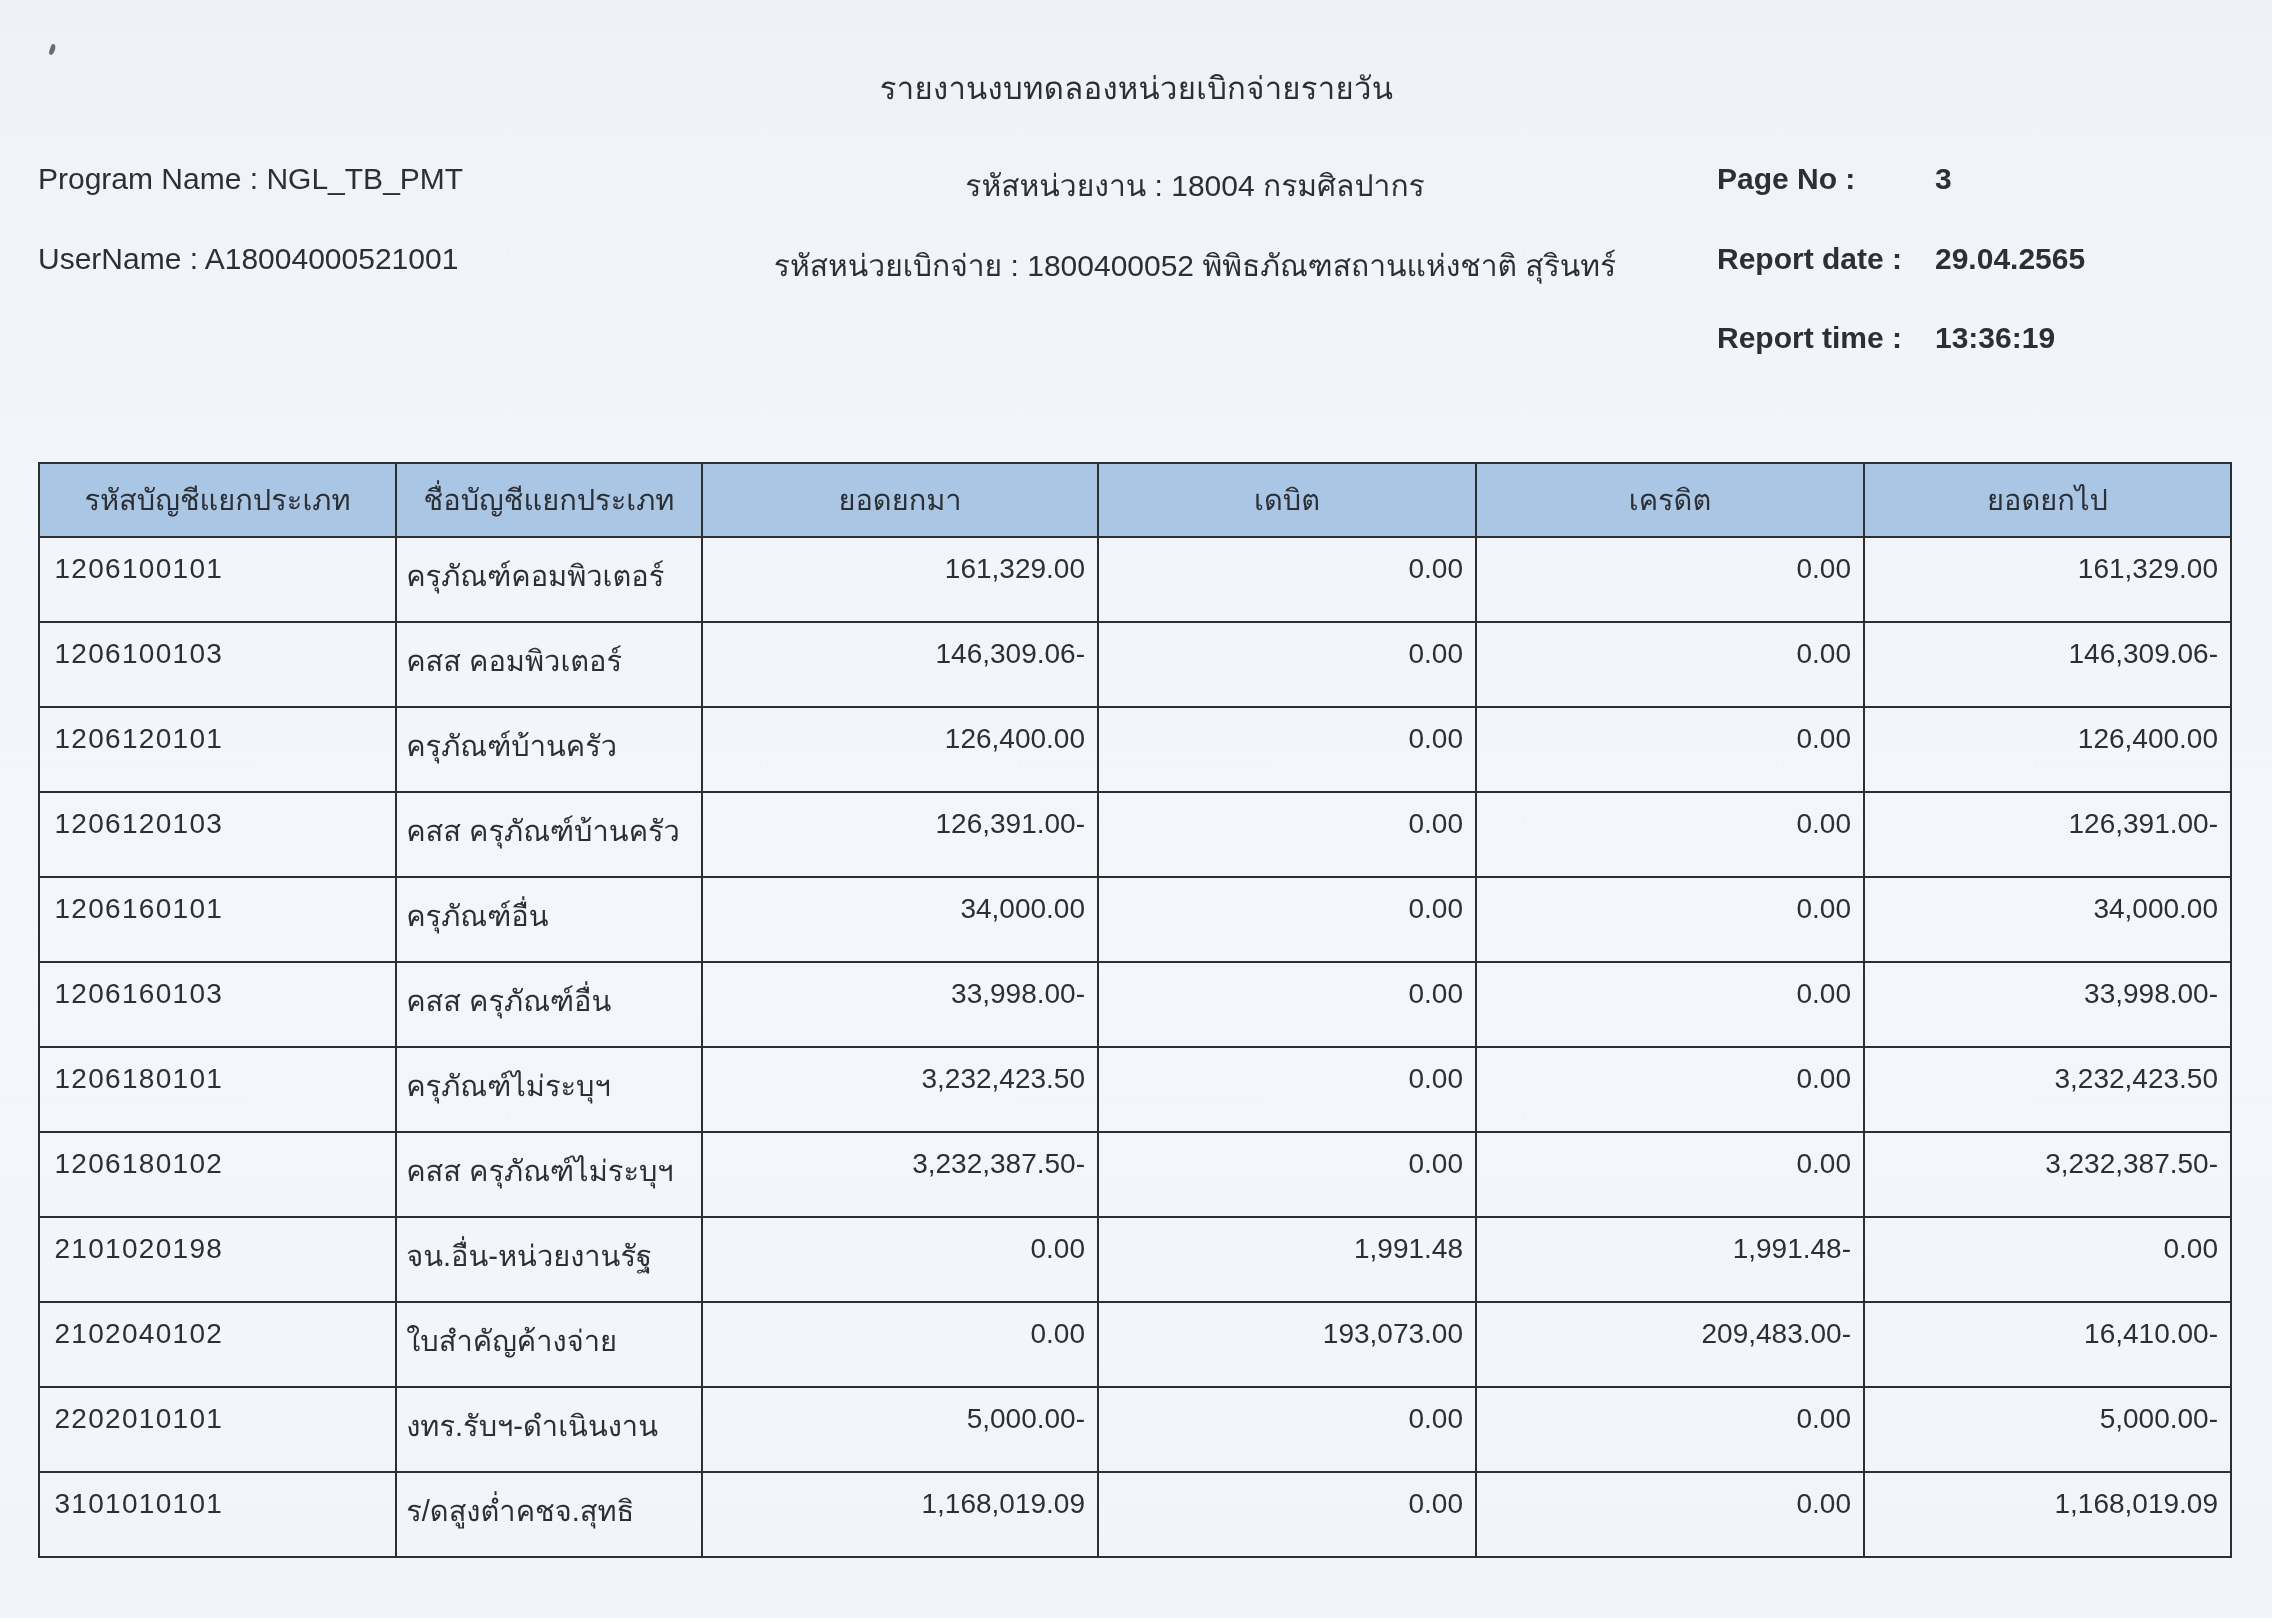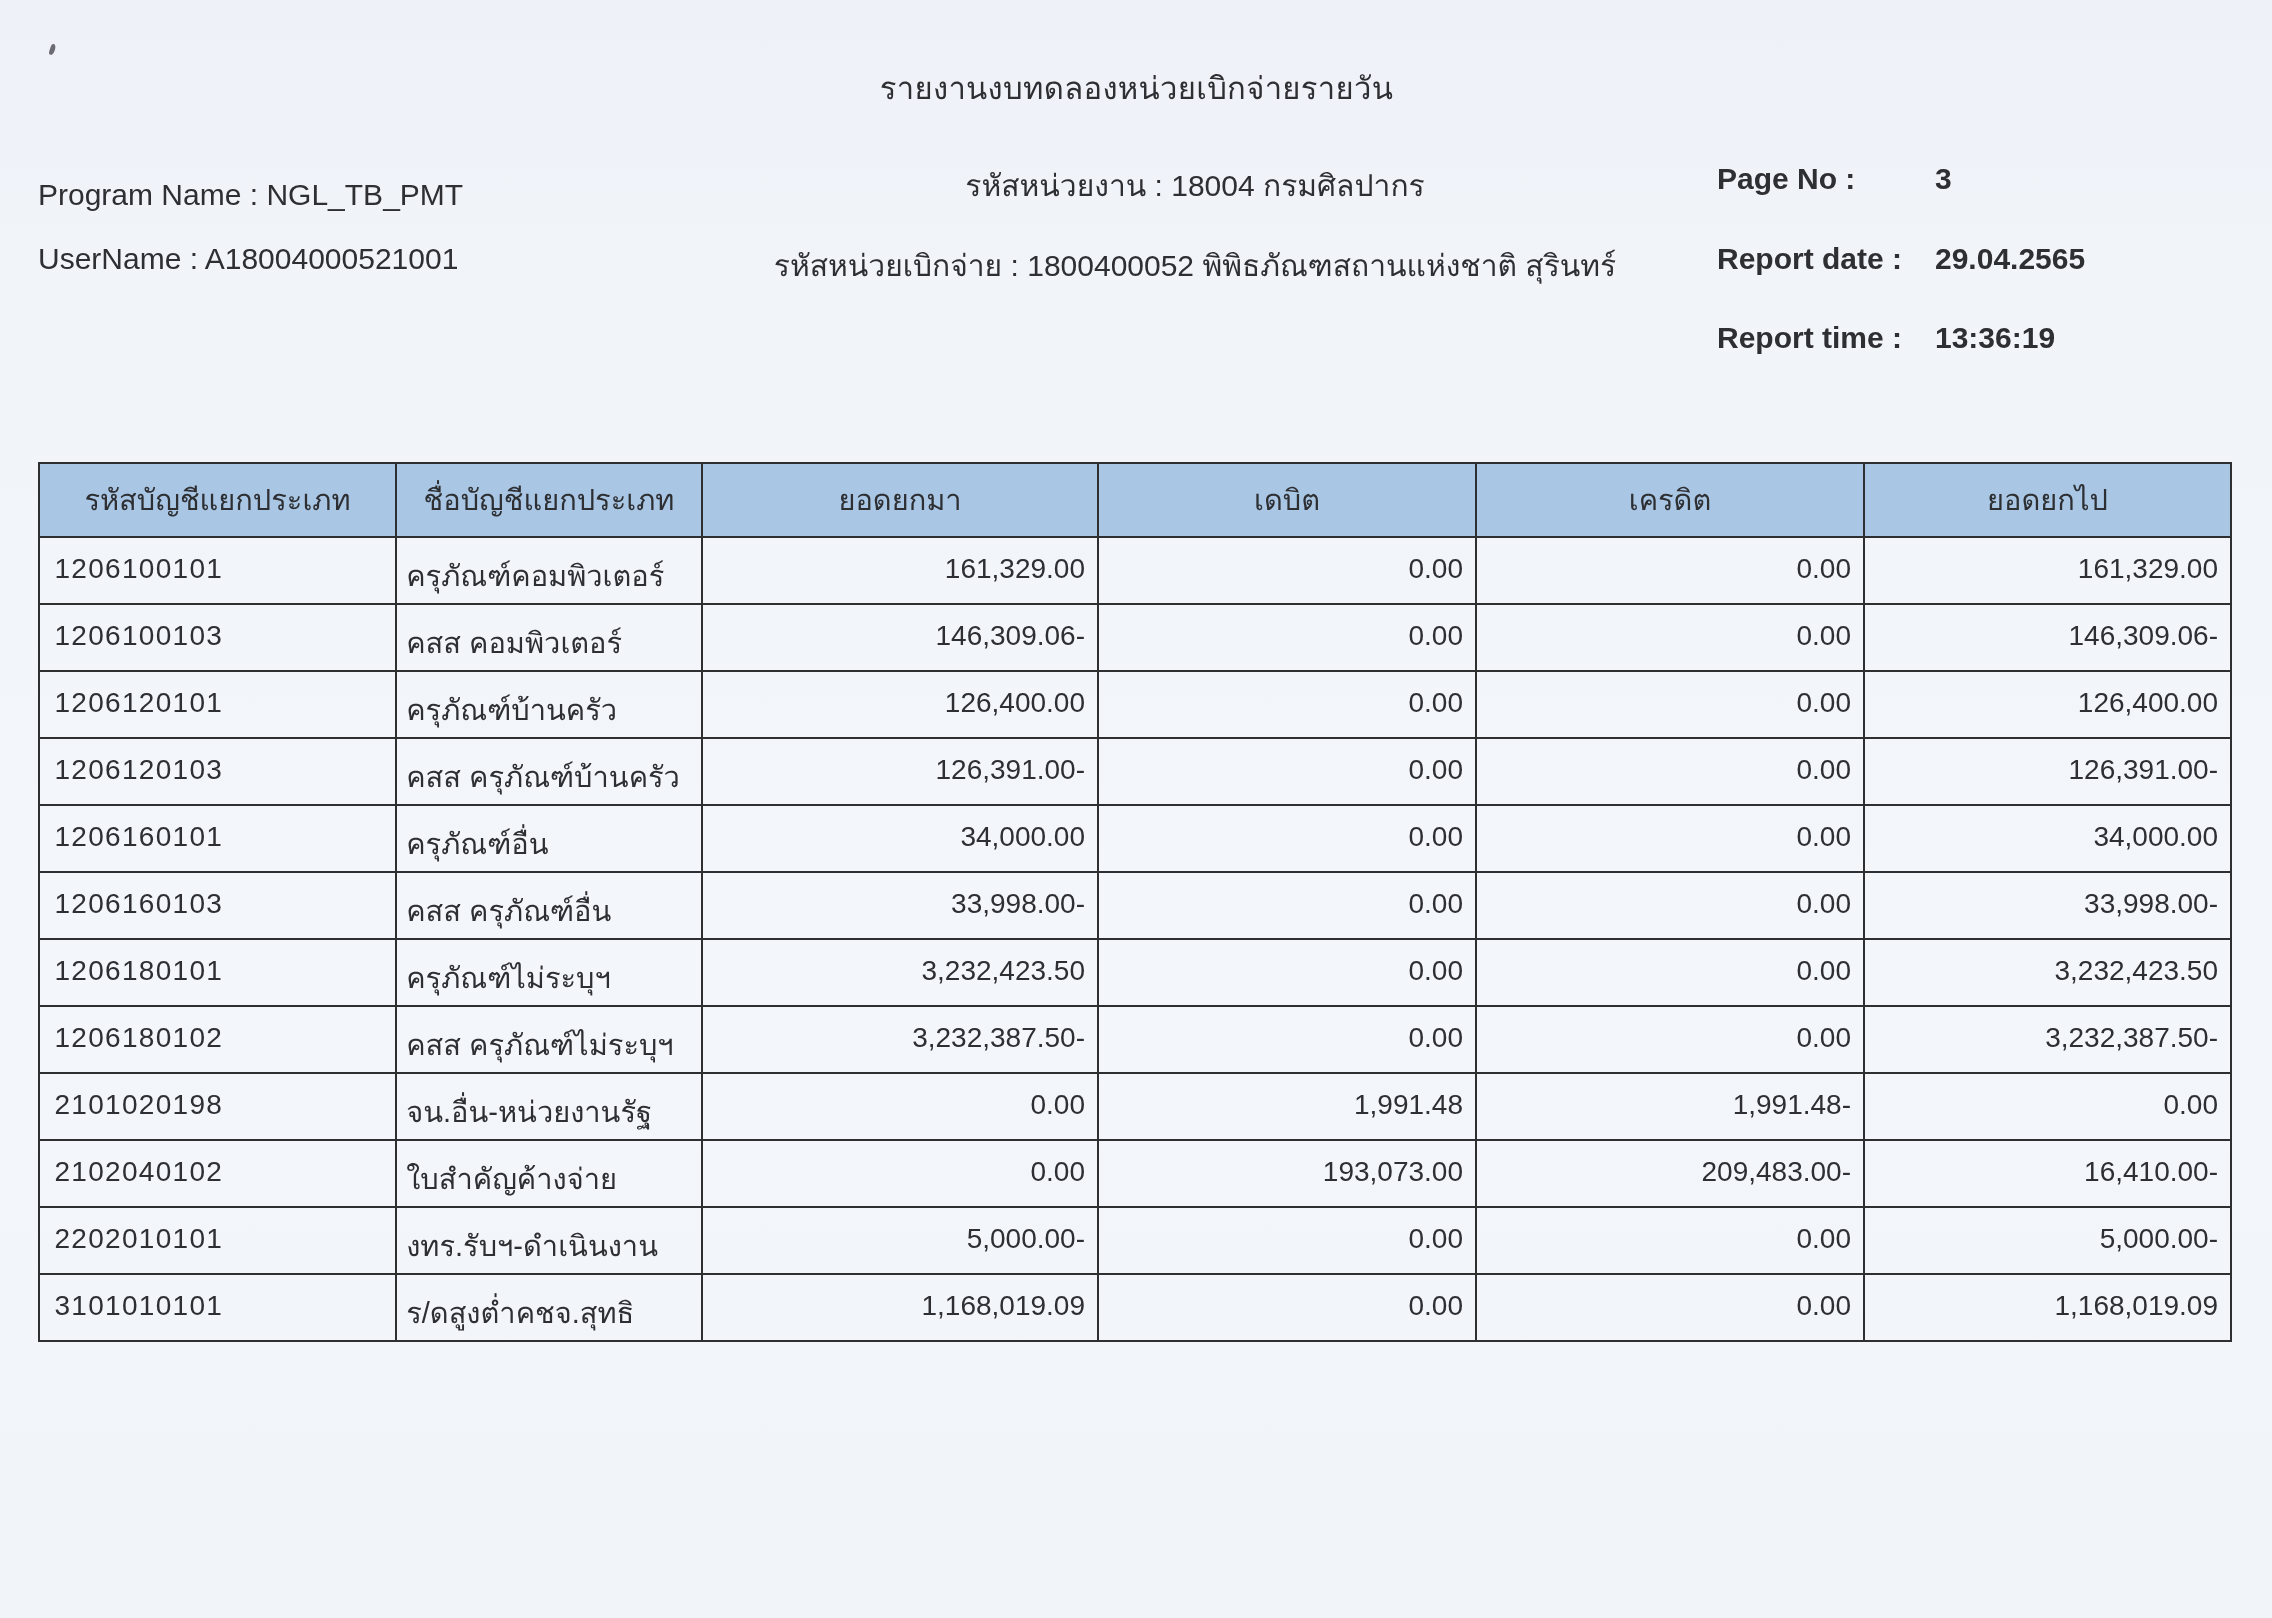--- a/index.html
+++ b/index.html
@@ -25,21 +25,21 @@
   
   .scan-speck{
     position:absolute;left:50px;top:44px;width:4.6px;height:10.6px;
     background:#4a4a52;border-radius:40% 60% 60% 40%;transform:rotate(18deg);opacity:.8;
   }
   .doc-title{
     position:absolute;top:63px;left:0;width:100%;
     text-align:center;font-size:31px;letter-spacing:0.3px;
   }
   .hline{position:absolute;font-size:30px;white-space:nowrap;}
-  .h-left1{left:38px;top:178px;}
+  .h-left1{left:38px;top:162px;}
   .h-left2{left:38px;top:242px;}
   .h-center{left:726px;width:938px;text-align:center;}
   .h-c1{top:162px;}
   .h-c2{top:242px;}
   .h-c3{top:321px;}
   .h-right{left:1717px;display:grid;grid-template-columns:218px auto;column-gap:0;font-weight:bold;}
   .h-r1{top:162px;}
   .h-r2{top:242px;}
   .h-r3{top:321px;}
   .h-right .val{padding-left:0;}
@@ -59,21 +59,21 @@
     border:2px solid var(--border);
     border-top-width:2.6px;border-bottom-width:2.6px;
     overflow:hidden;white-space:nowrap;
   }
   .report-table thead tr{height:74px;}
   .report-table th{
     background:var(--header-bg);
     font-weight:400;text-align:center;vertical-align:middle;
     font-size:29px;
   }
-  .report-table tbody tr{height:67px;background:transparent;}
+  .report-table tbody tr{height:85px;background:transparent;}
   .report-table td{vertical-align:top;padding-top:14.5px;}
   td.c-code{text-align:left;padding-left:14.5px;letter-spacing:1.3px;}
   td.c-name{text-align:left;padding-left:9.2px;font-size:29px;border-radius:6px;}
   td.c-num{text-align:right;padding-right:12px;padding-left:17px;}
 </style>
 </head>
 <body>
 
 <div class="page">
 

